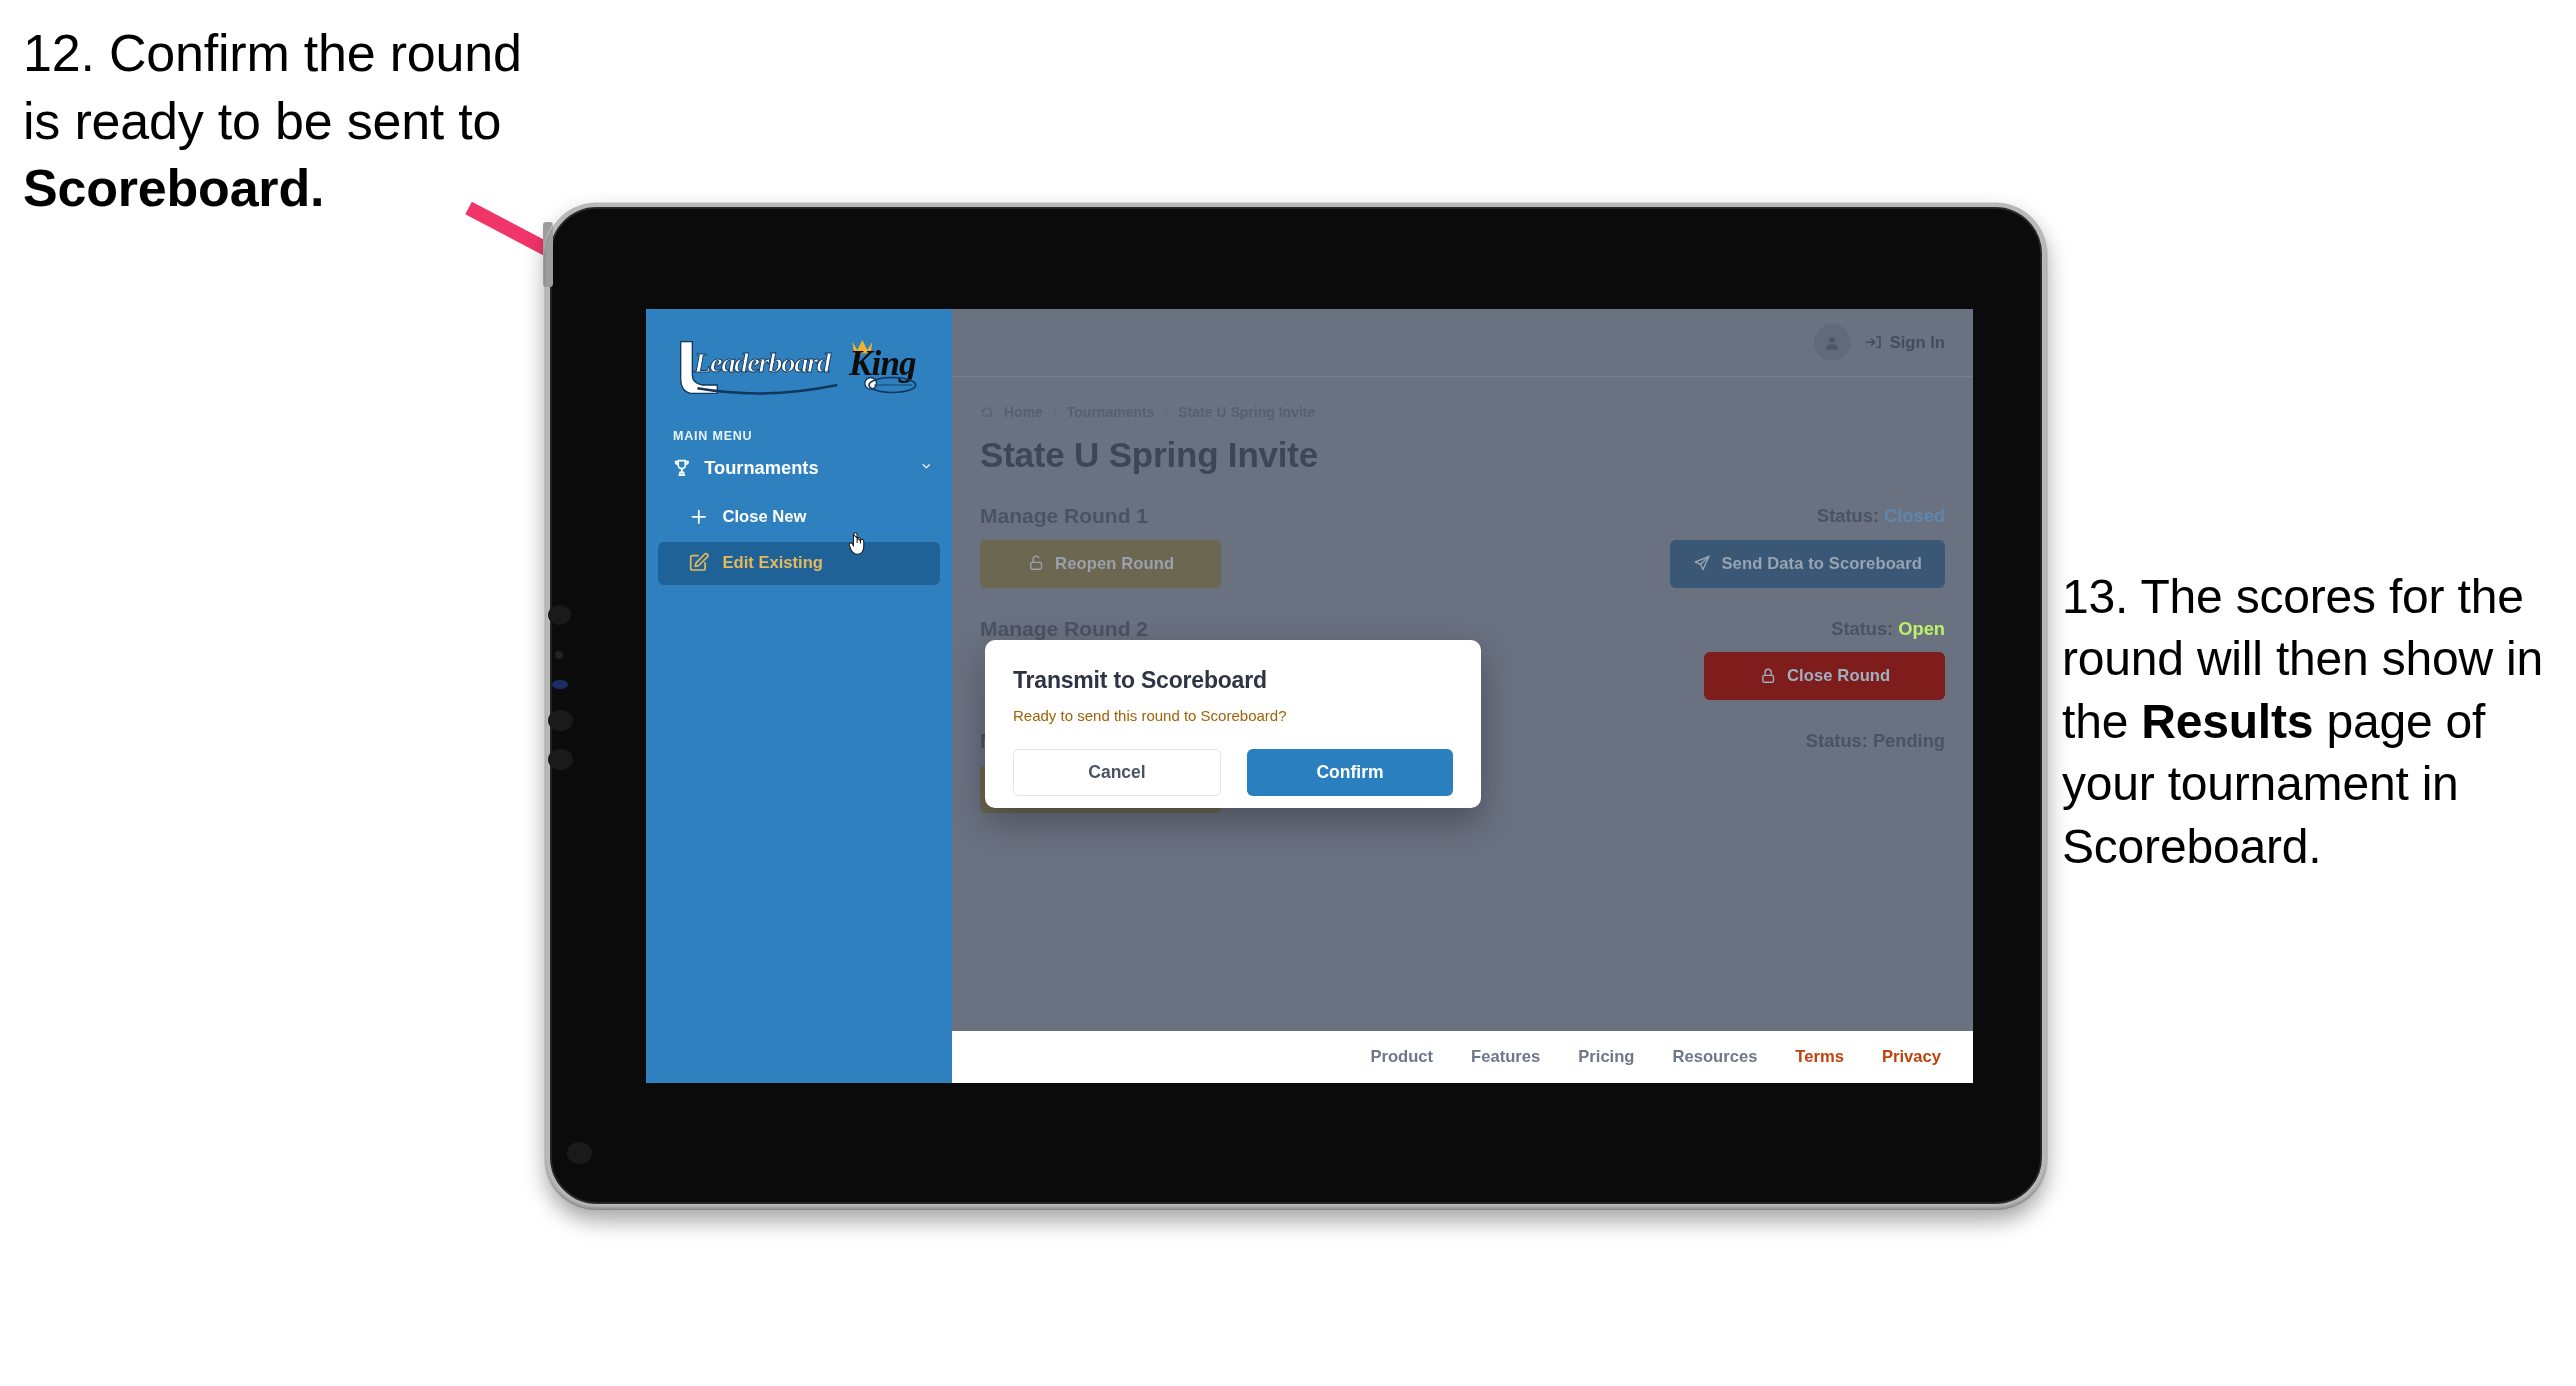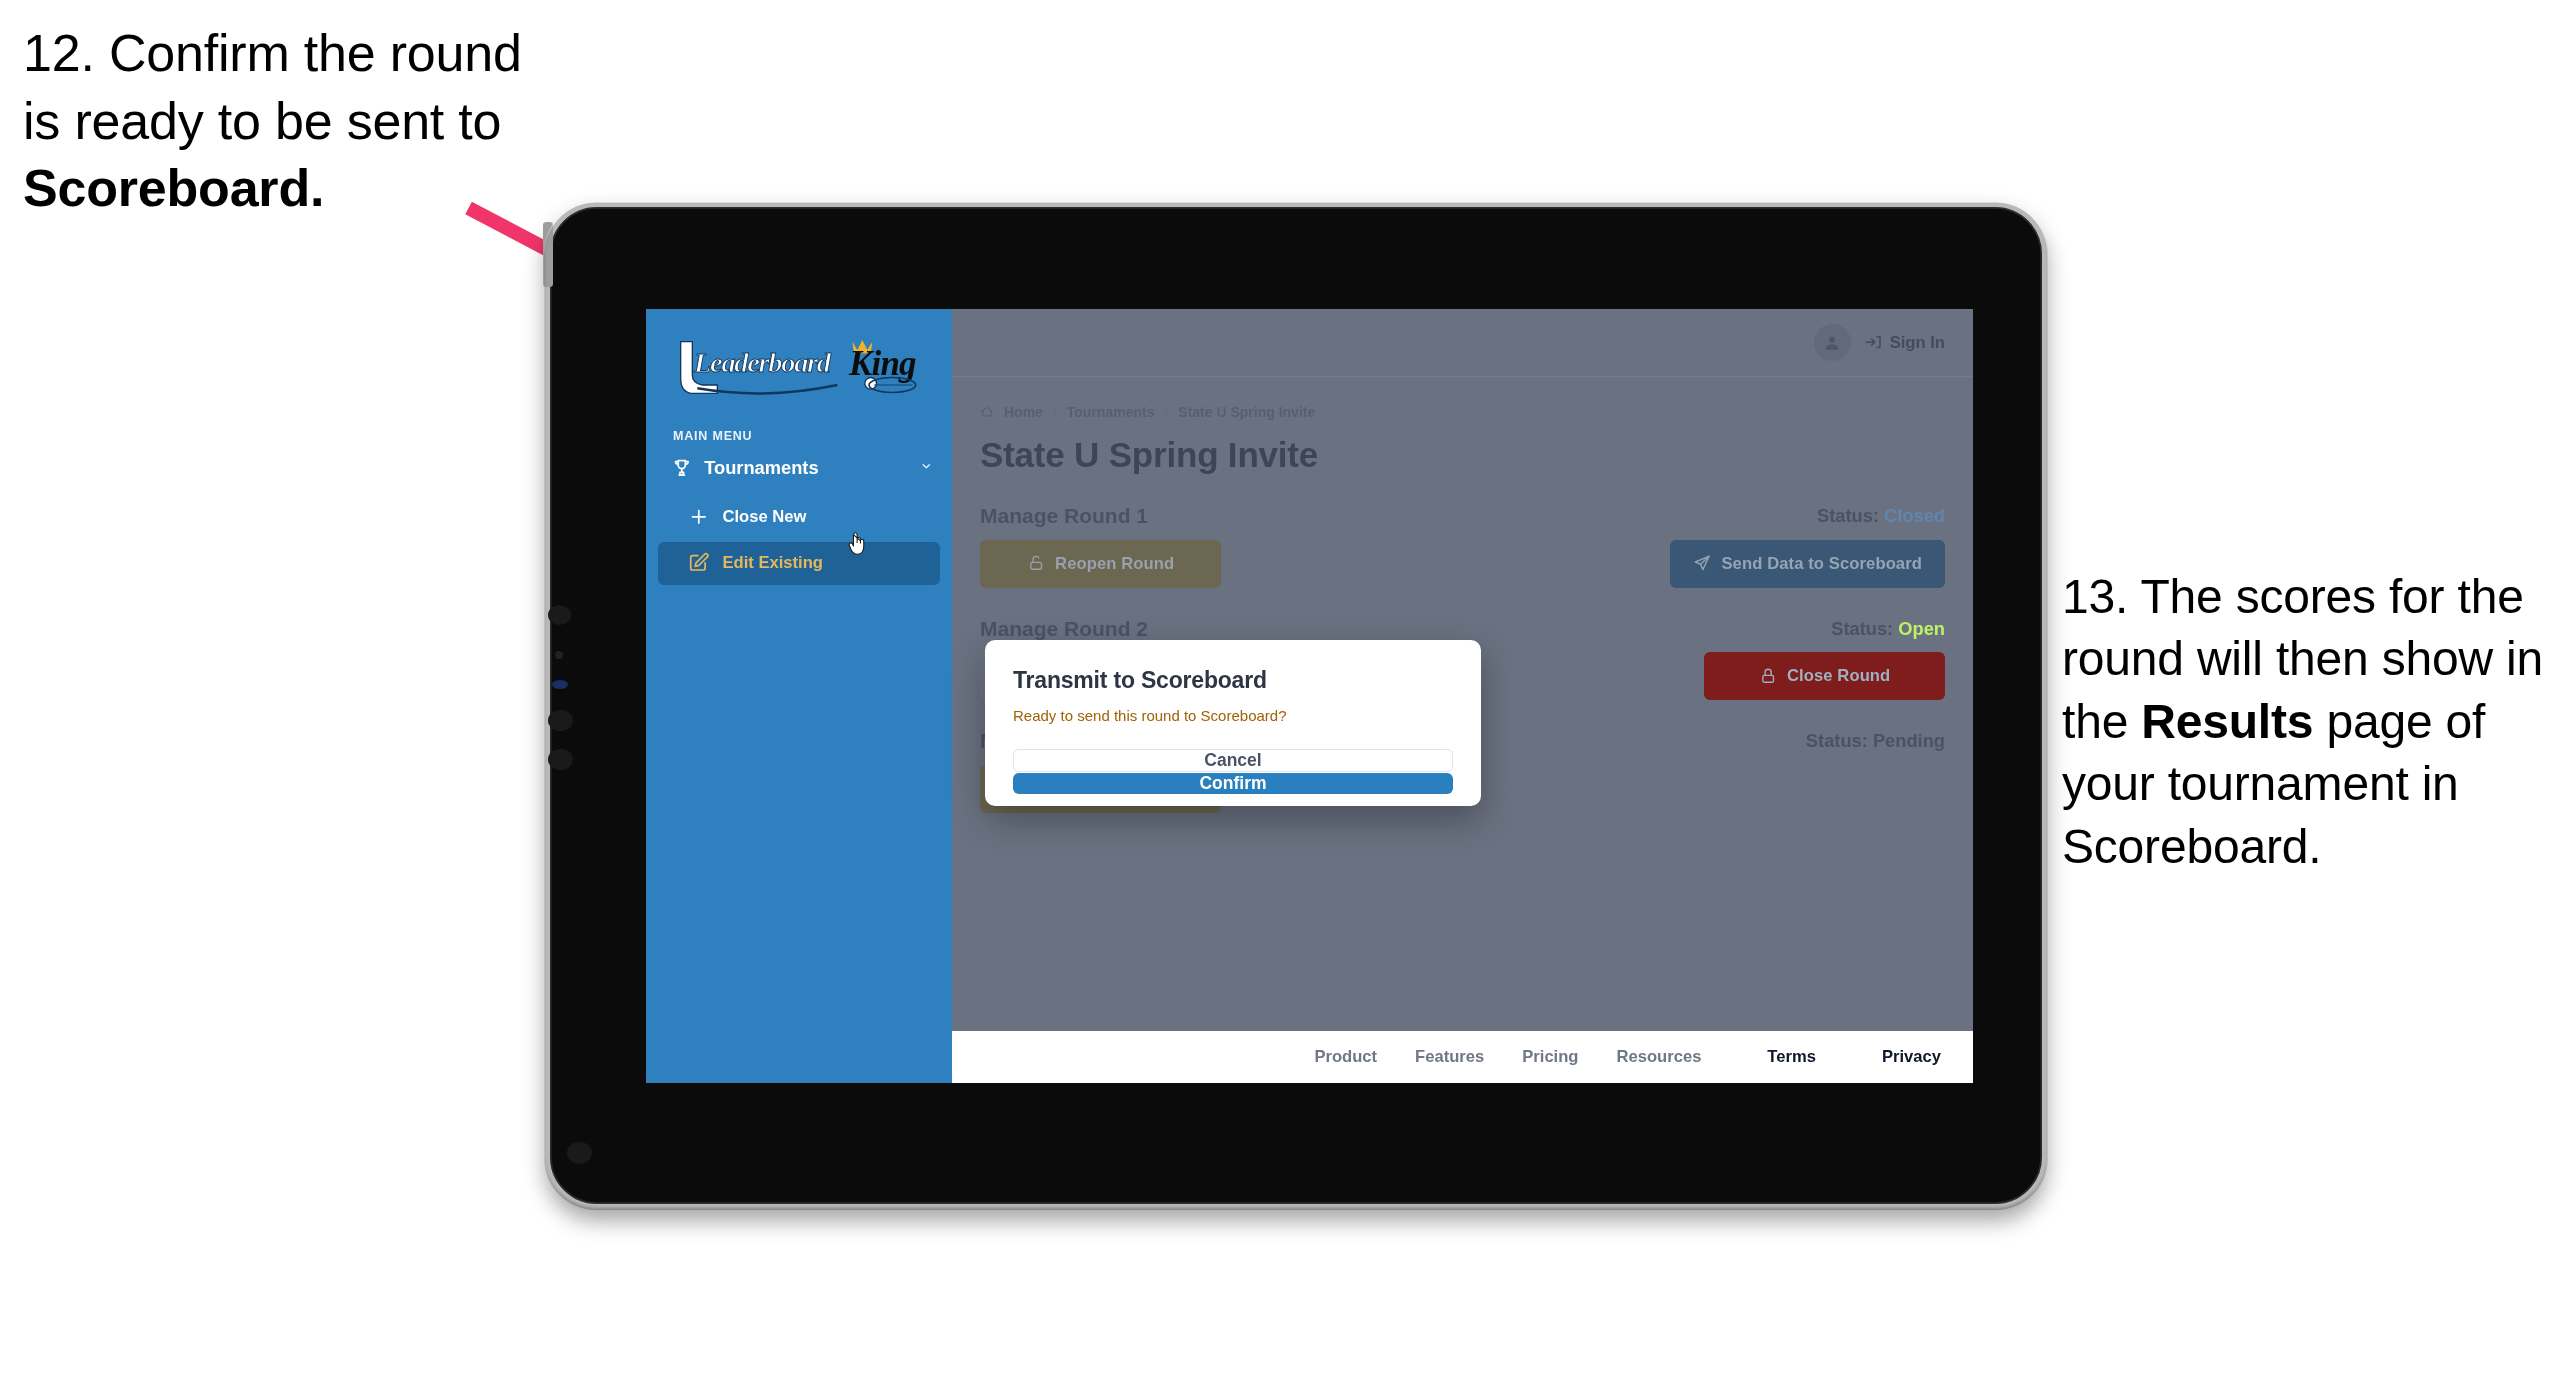--- a/index.html
+++ b/index.html
@@ -134,32 +134,32 @@
   .btn-ghost   { background:#6e7584; color:#555c6c; min-width: 241px; }
   .btn-navy    { background:#3a5876; color:#97a4b3; min-width: 241px; }
   .btn-navy2   { background:#7f1d1d; color:#9fb0c1; min-width: 241px; }
 
   
   #appfooter {
     height: 52px; background:#ffffff; display:flex; align-items:center;
     justify-content:flex-end; gap: 38px; padding-right: 32px;
   }
   #appfooter a { font-size: 16.6px; font-weight:700; color:#6f7788; text-decoration:none; }
-  #appfooter a.dim { color:#0f172a;margin-left:28px; }
+  #appfooter a.dim { color:#c2410c; }
 
   
   #modal {
     position:absolute; left: 339px; top: 331px; width: 496px;
     background:#ffffff; border-radius: 10px;
     box-shadow: 0 13.3px 35px rgba(0,0,0,.30);
     padding: 27px 28px 12px 28px; z-index: 20;
   }
   #modal h2 { font-size: 23px; font-weight:700; color:#2d3443; letter-spacing:-0.2px; }
   #modal p  { font-size: 15px; color:#a16207; margin-top: 13.3px; font-weight:400; }
-  .modal-actions { display:flex; gap: 1px; margin-top: 25px; flex-direction: column; }
+  .modal-actions { display:flex; gap: 26px; margin-top: 25px; }
   .mbtn { height: 47px; flex:1; border-radius: 5.8px; font-size: 17.5px; font-weight:700; display:flex; align-items:center; justify-content:center; }
   .mbtn-cancel { background:#fff; color:#4b5263; border:0.8px solid #dfe3ea; }
   .mbtn-confirm{ background:#2a7fbf; color:#ffffff; border:none; }
 </style>
 </head>
 <body>
 
 <div id="stage">
 
   <div class="anno" id="anno-left">

